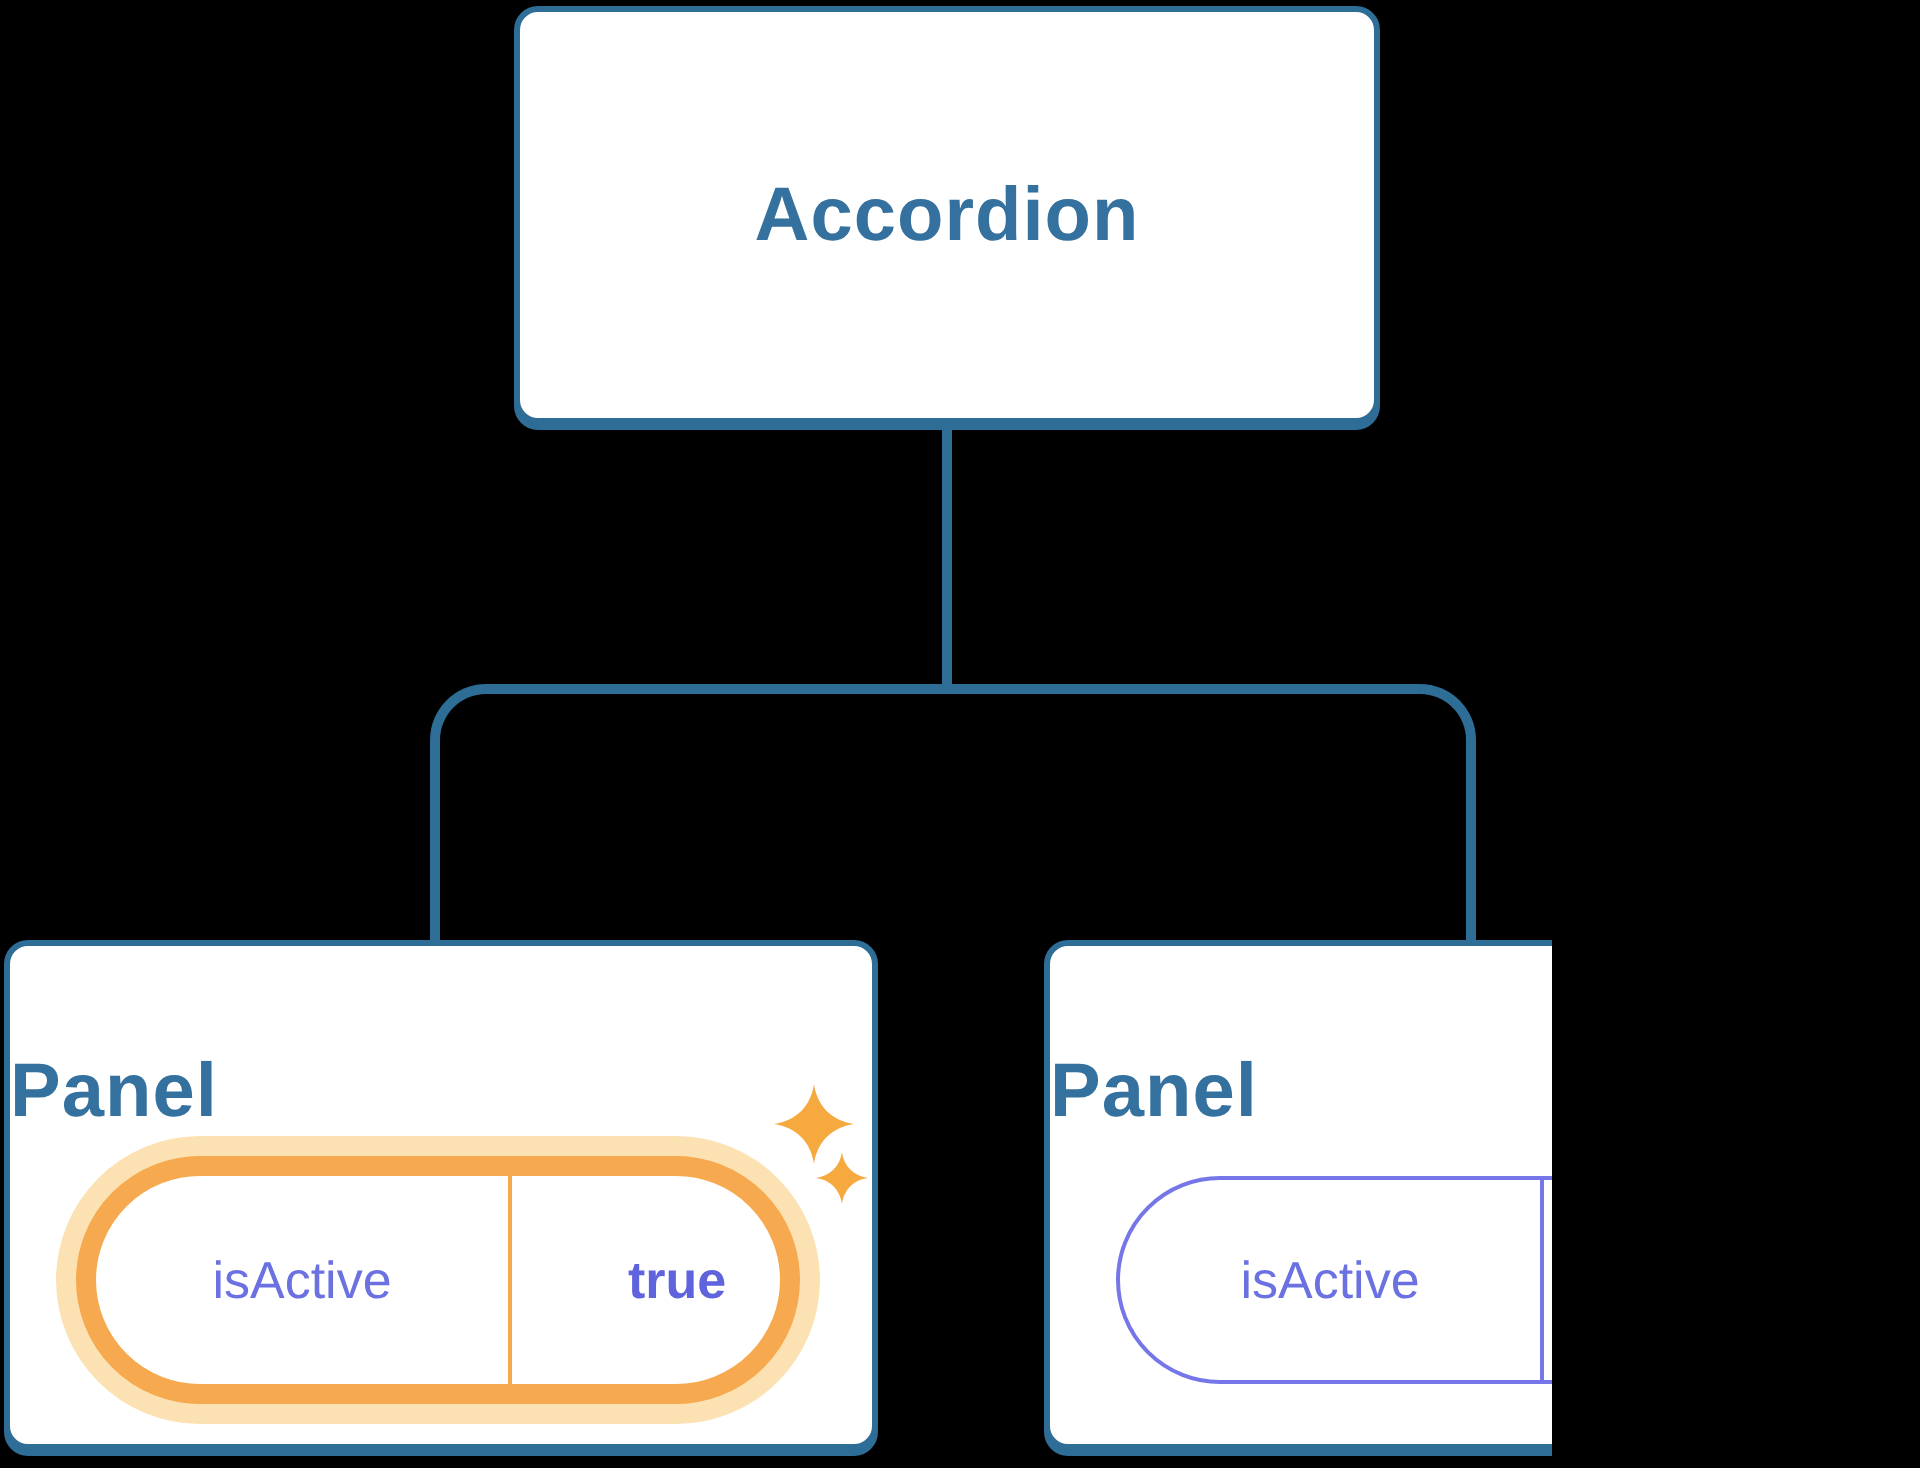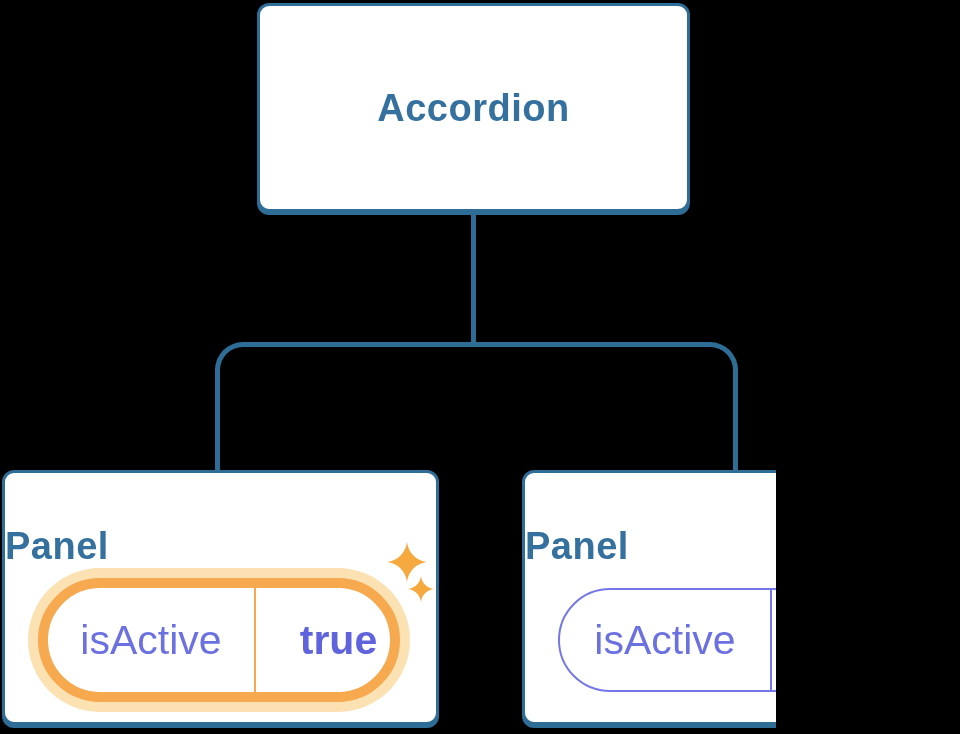--- a/index.html
+++ b/index.html
@@ -69,21 +69,21 @@
     position: absolute;
     display: flex;
     align-items: stretch;
     background: var(--node-fill, #ffffff);
     box-sizing: border-box;
   }
   .pill .cell {
     display: flex;
     align-items: center;
     justify-content: center;
-    font-size: 41px;
+    font-size: 26px;
     color: var(--prop-text, #6C71E2);
     line-height: 1;
   }
   .pill .cell-value { flex: 1; padding-left: 31px; }
 
   .pill-highlighted {
     left: 33px; top: 105px;
     width: 362px; height: 124px;
     border: 10px solid var(--highlight, #F6A94E);
     border-radius: 70px;

